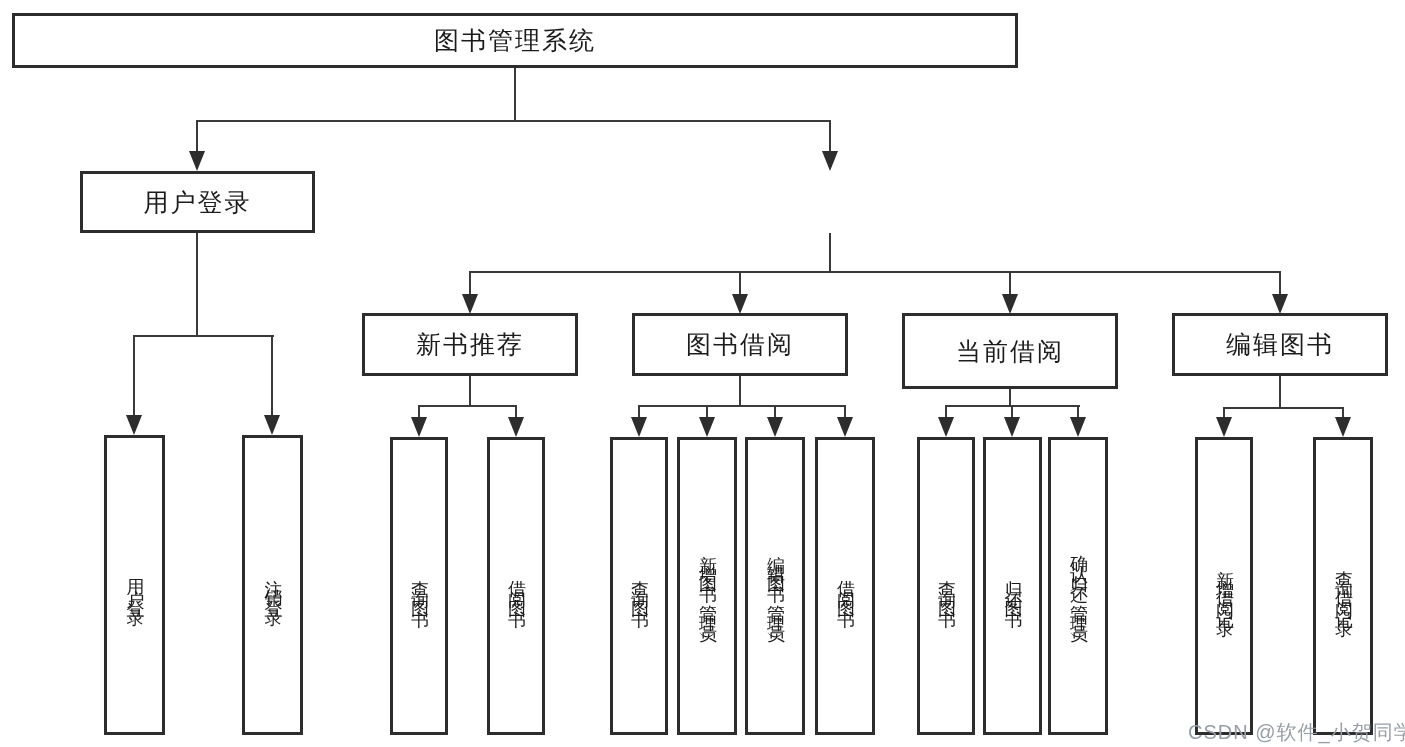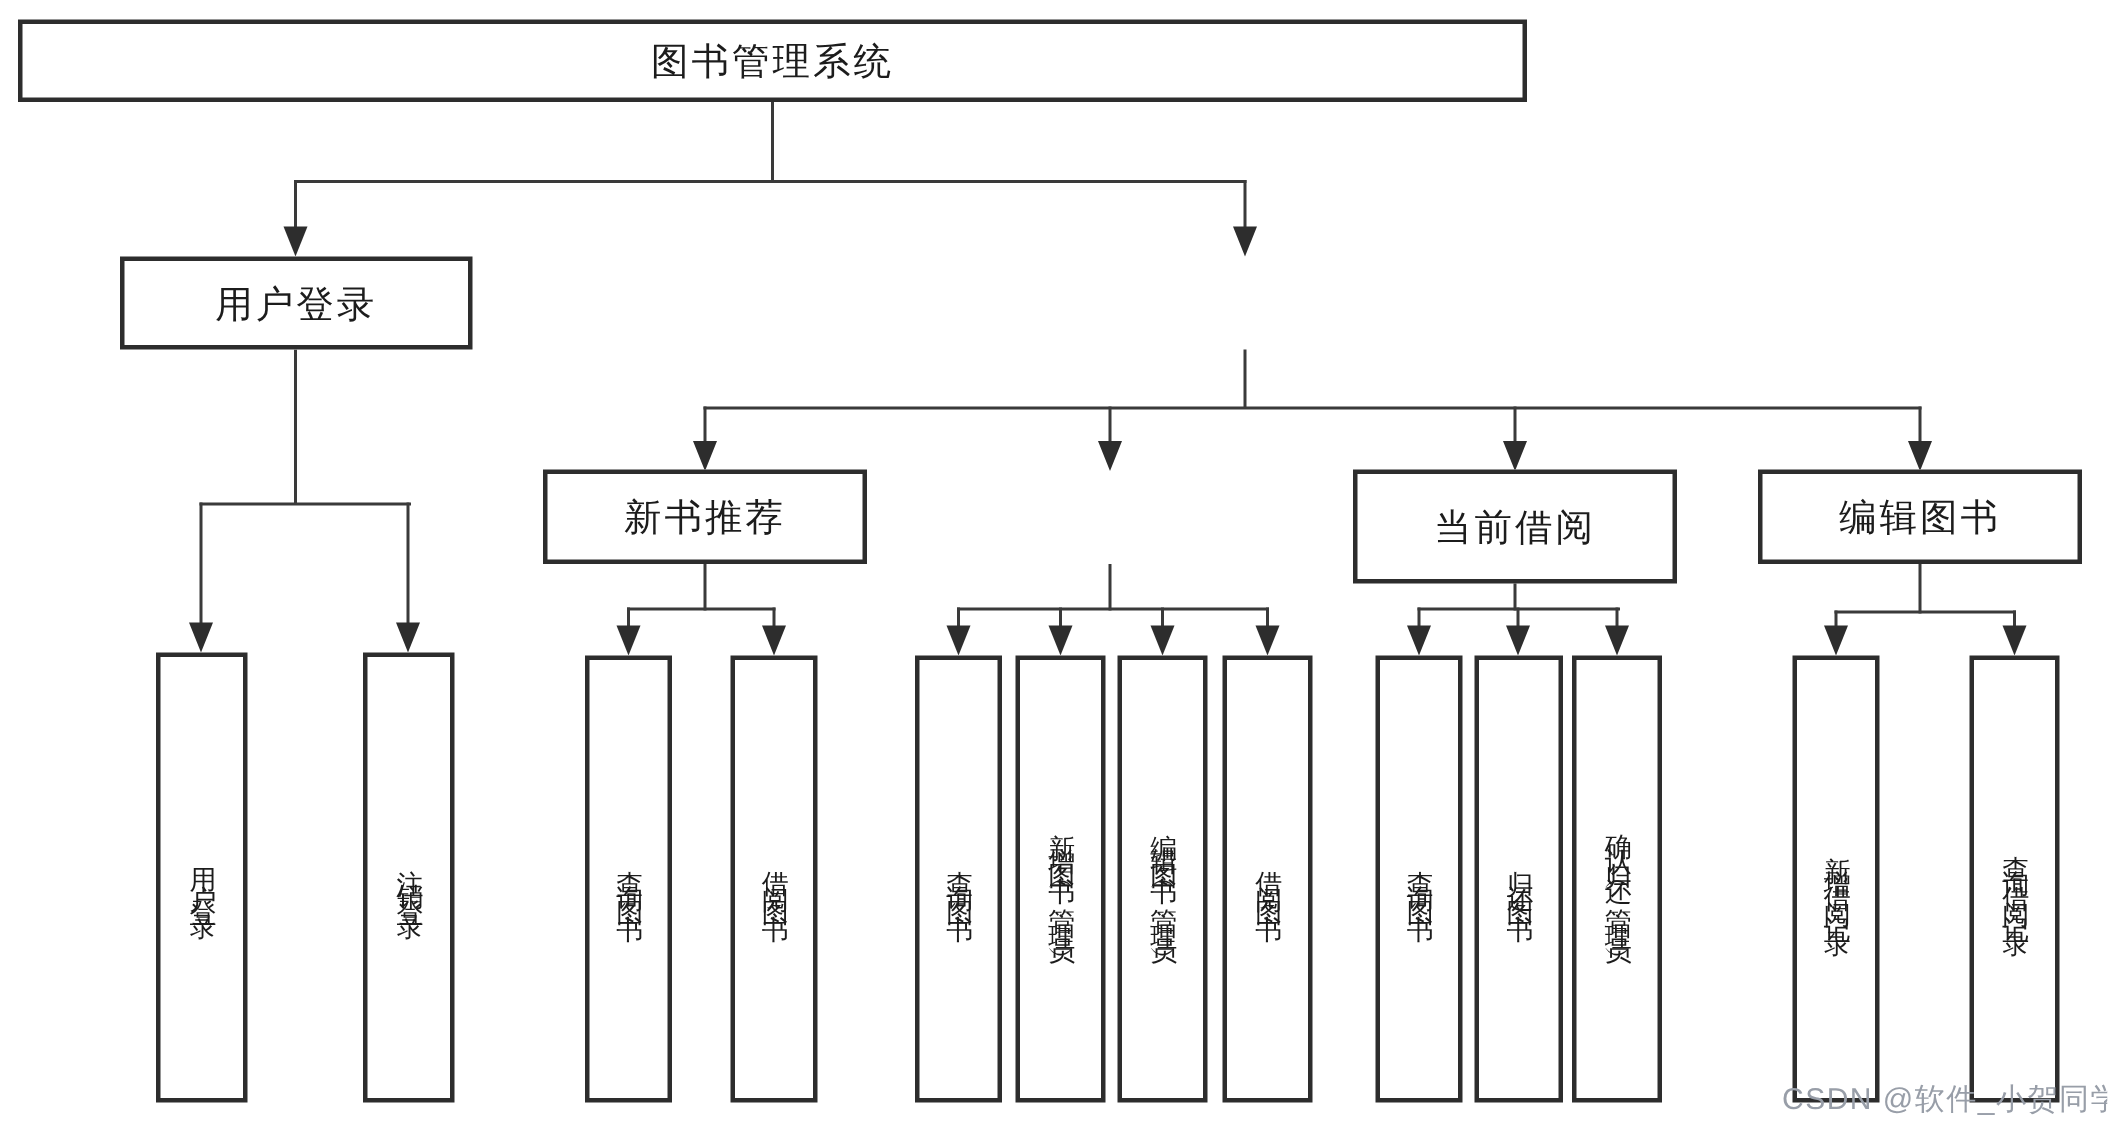--- a/index.html
+++ b/index.html
@@ -110,20 +110,21 @@
   <div class="vl" style="left:1342px;top:407px;height:12px;"></div>
   <div class="arw" style="left:1335px;top:417px;"></div>
 
   <div class="box hbox" style="left:12px;top:13px;width:1006px;height:55px;">图书管理系统</div>
 
   <div class="box hbox" style="left:80px;top:171px;width:235px;height:62px;">用户登录</div>
 
 
   <div class="box hbox" style="left:362px;top:313px;width:216px;height:63px;">新书推荐</div>
 
+  <div class="box hbox" style="left:632px;top:313px;width:216px;height:63px;">图书借阅</div>
 
   <div class="box hbox" style="left:902px;top:313px;width:216px;height:76px;">当前借阅</div>
 
   <div class="box hbox" style="left:1172px;top:313px;width:216px;height:63px;">编辑图书</div>
 
   <div class="box vbox" style="left:104px;top:435px;width:61px;height:300px;">用户登录</div>
 
   <div class="box vbox" style="left:242px;top:435px;width:61px;height:300px;">注销登录</div>
 
   <div class="box vbox" style="left:390px;top:437px;width:58px;height:298px;">查询图书</div>

